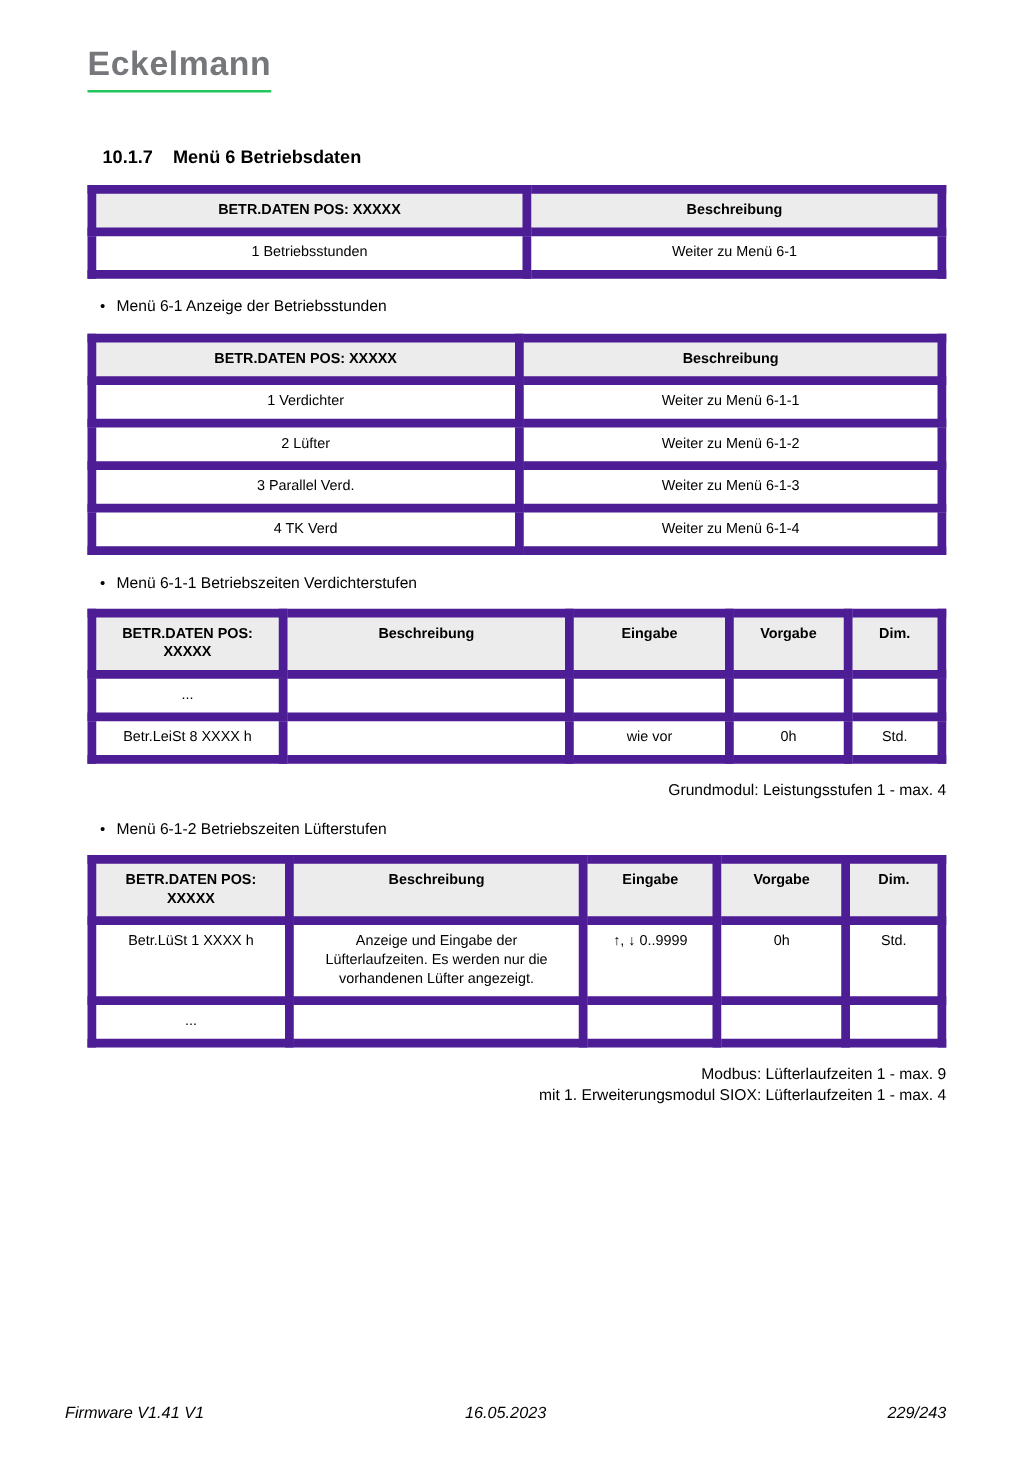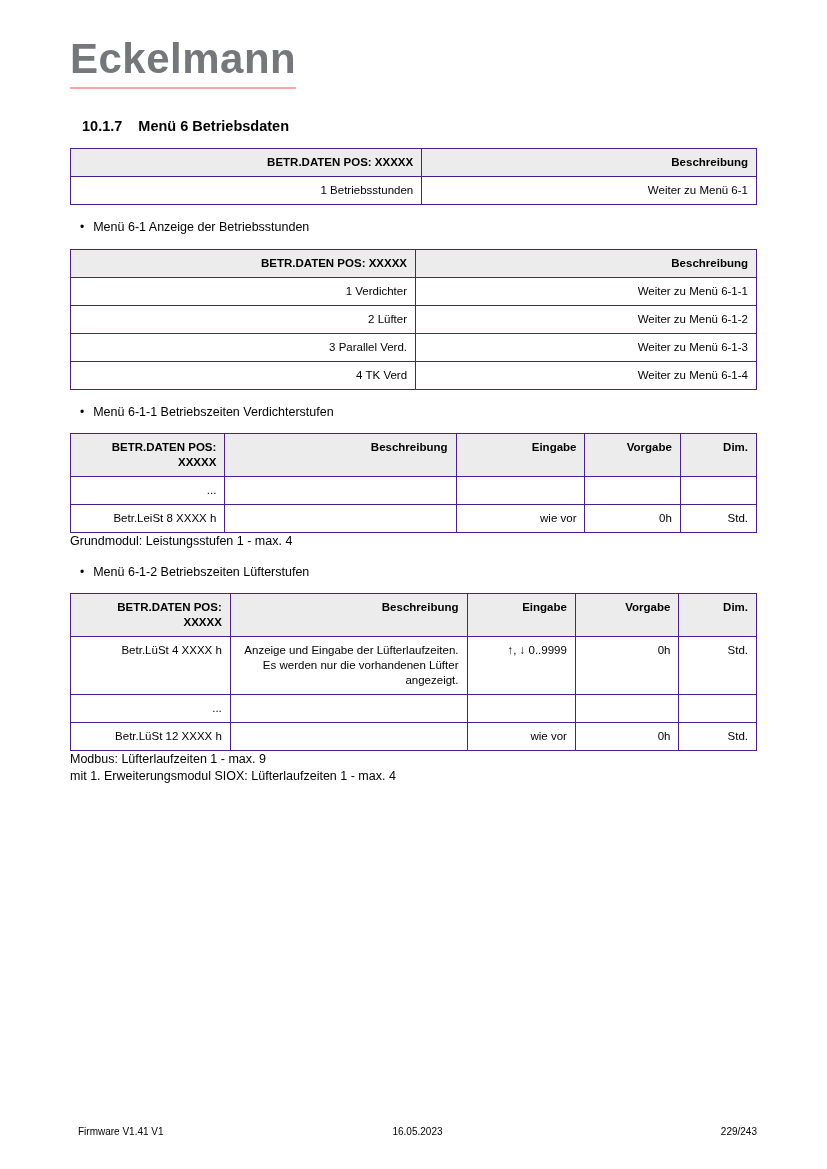--- a/index.html
+++ b/index.html
@@ -12,27 +12,27 @@
     color: #000;
     position: relative;
     overflow: hidden;
   }
   .page { position: absolute; inset: 0; }
 
   .logo {
     position: absolute;
     left: 70px;
     top: 38px;
-    font-size: 42px;
+    font-size: 27px;
     font-weight: bold;
     color: #76777b;
     letter-spacing: 0.5px;
     line-height: 1;
     padding-bottom: 7px;
-    border-bottom: 2px solid #fca5a5;
+    border-bottom: 2px solid #22c55e;
     display: inline-block;
   }
 
   .content {
     position: absolute;
     left: 70px;
     right: 70px;
     top: 106px;
   }
 
@@ -44,23 +44,23 @@
   }
   .section-heading .num { display: inline-block; margin-right: 16px; }
 
   table {
     border-collapse: collapse;
     width: 100%;
     margin-top: 13px;
     table-layout: fixed;
   }
   th, td {
-    border: 1px solid #4c1d95;
+    border: 7px solid #4c1d95;
     font-size: 11.5px;
-    text-align: right;
+    text-align: center;
     vertical-align: top;
     padding: 6px 8px;
     line-height: 1.3;
     word-wrap: break-word;
     min-height: 24px;
   }
   td { height: 25px; }
   th { background: #ececec; font-weight: bold; }
 
   .bullet {
@@ -68,29 +68,32 @@
     align-items: baseline;
     font-size: 12.5px;
     margin: 14px 0 0 10px;
     line-height: 1.3;
   }
   .bullet .dot { margin-right: 9px; font-size: 12px; }
 
   .note {
     font-size: 12.5px;
     line-height: 1.35;
+    margin-top: 13px;
+    text-align: right;
   }
 
   .footer {
     position: absolute;
-    left: 78px;
+    left: 52px;
     right: 70px;
     bottom: 32px;
-    font-size: 10px;
+    font-size: 13px;
     display: flex;
+    font-style: italic;
   }
   .footer .left  { flex: 1; text-align: left; }
   .footer .center{ flex: 1; text-align: center; }
   .footer .right { flex: 1; text-align: right; }
 </style>
 </head>
 <body>
 
 <div class="page">
 
@@ -218,39 +221,32 @@
         <tr>
           <th>BETR.DATEN POS: XXXXX</th>
           <th>Beschreibung</th>
           <th>Eingabe</th>
           <th>Vorgabe</th>
           <th>Dim.</th>
         </tr>
       </thead>
       <tbody>
         <tr>
-          <td>Betr.LüSt 4 XXXX h</td>
+          <td>Betr.LüSt 1 XXXX h</td>
           <td>Anzeige und Eingabe der Lüfterlaufzeiten. Es werden nur die vorhandenen Lüfter angezeigt.</td>
           <td>↑, ↓ 0..9999</td>
           <td>0h</td>
           <td>Std.</td>
         </tr>
         <tr>
           <td>...</td>
           <td></td>
           <td></td>
           <td></td>
           <td></td>
-        </tr>
-        <tr>
-          <td>Betr.LüSt 12 XXXX h</td>
-          <td></td>
-          <td>wie vor</td>
-          <td>0h</td>
-          <td>Std.</td>
         </tr>
       </tbody>
     </table>
 
     <div class="note">
       <div>Modbus: Lüfterlaufzeiten 1 - max. 9</div>
       <div>mit 1. Erweiterungsmodul SIOX: Lüfterlaufzeiten 1 - max. 4</div>
     </div>
 
   </div>

